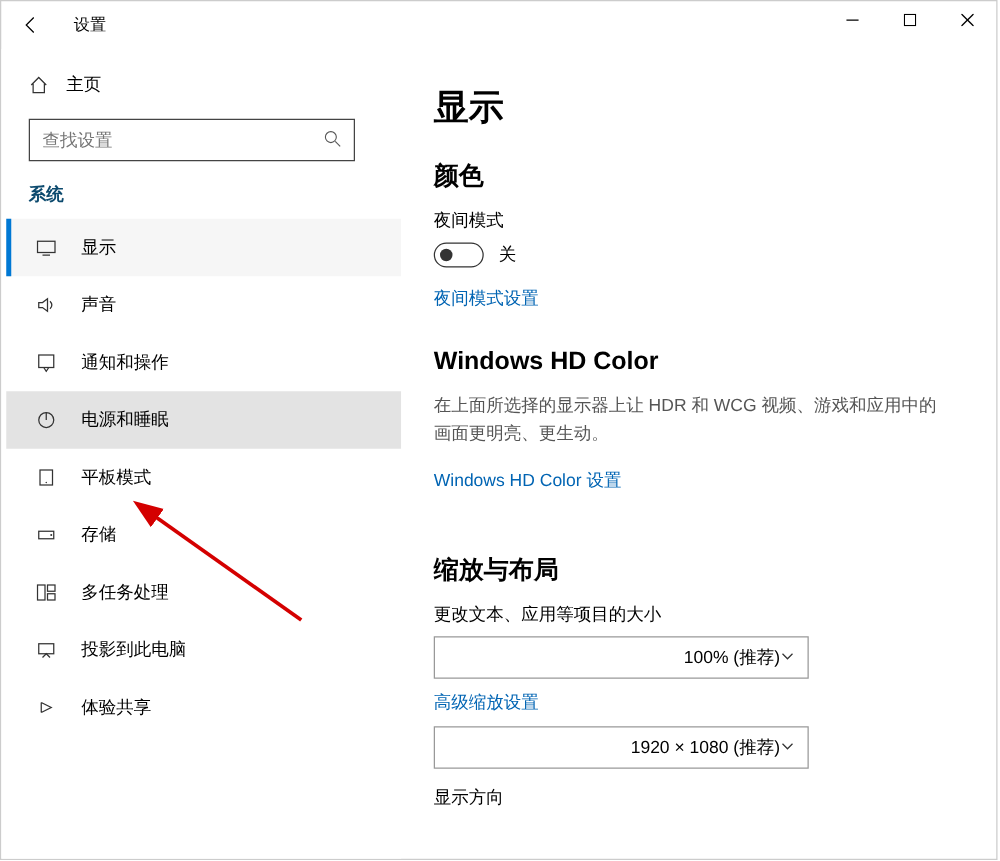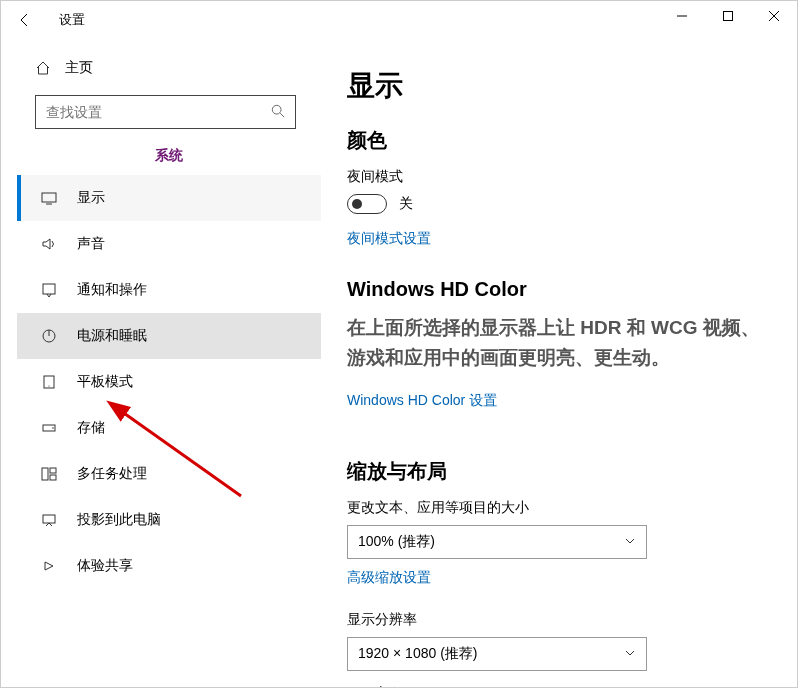--- a/index.html
+++ b/index.html
@@ -4,44 +4,44 @@
   <style>
     * { box-sizing: border-box; margin: 0; padding: 0; }
     body { font-family: "Microsoft YaHei", "Segoe UI", sans-serif; font-size: 14px; color: #000; background: #fff; width: 800px; height: 689px; overflow: hidden; position: relative; }
     .window { width: 798px; height: 688px; border: 1px solid #ccc; background: #fff; display: flex; flex-direction: column; position: relative; }
     .titlebar { height: 38px; display: flex; align-items: center; padding: 0 8px; }
     .back-btn { width: 32px; height: 32px; display: flex; align-items: center; justify-content: center; cursor: pointer; }
     .title { margin-left: 18px; font-size: 13px; color: #000; }
     .sysbuttons { position: absolute; top: 0; right: 0; display: flex; }
     .sysbtn { width: 46px; height: 30px; display: flex; align-items: center; justify-content: center; cursor: pointer; }
     .body { flex: 1; display: flex; overflow: hidden; }
-    .sidebar { width: 320px; padding: 10px 0 0 16px; background: #fff; overflow-y: auto; }
+    .sidebar { width: 320px; padding: 10px 0 0 4px; background: #fff; overflow-y: auto; }
     .home-row { display: flex; align-items: center; padding: 10px 18px; cursor: pointer; }
     .home-row .label { margin-left: 14px; font-size: 14px; }
     .search-wrap { padding: 8px 18px 14px 18px; }
     .search { width: 261px; height: 34px; border: 1px solid #444; display: flex; align-items: center; padding: 0 10px; }
     .search input { border: none; outline: none; flex: 1; font-size: 14px; background: transparent; }
-    .section-title { padding: 4px 18px 10px 18px; font-size: 14px; font-weight: 600; color: #701a75; text-align: center; }
+    .section-title { padding: 4px 18px 10px 18px; font-size: 14px; font-weight: 600; color: #0c4a6e; }
     .nav { list-style: none; }
     .nav-item { display: flex; align-items: center; height: 46px; padding: 0 18px; cursor: pointer; border-left: 4px solid transparent; font-size: 14px; }
     .nav-item.selected { border-left-color: #0078d4; background: #f6f6f6; }
     .nav-item.hovered { background: #e3e3e3; }
     .nav-item .icon { width: 20px; display: flex; align-items: center; justify-content: center; }
     .nav-item .label { margin-left: 18px; }
     .content { flex: 1; padding: 28px 34px 0 26px; overflow-y: auto; }
     h1 { font-size: 28px; font-weight: 600; margin-bottom: 22px; }
     h2 { font-size: 20px; font-weight: 700; margin: 10px 0 12px 0; }
     .toggle-row { display: flex; align-items: center; margin: 6px 0; }
     .toggle { width: 40px; height: 20px; border: 1px solid #333; border-radius: 10px; position: relative; background: #fff; cursor: pointer; }
     .toggle .knob { width: 10px; height: 10px; background: #333; border-radius: 50%; position: absolute; top: 4px; left: 4px; }
     .toggle-label { margin-left: 12px; font-size: 14px; }
     .link { color: #0064b3; font-size: 14px; cursor: pointer; margin: 10px 0; display: inline-block; }
     .field-label { font-size: 14px; margin: 14px 0 8px 0; color: #000; }
-    .select { width: 300px; height: 34px; border: 1px solid #999; display: flex; align-items: center; justify-content: space-between; padding: 0 10px; cursor: pointer; font-size: 14px; background: #fff; }
-    .desc { font-size: 19px; color: #555; margin: 8px 0; line-height: 1.6; font-weight: bold; }
+    .select { width: 300px; height: 34px; border: 1px solid #999; display: flex; align-items: center; justify-content: flex-end; padding: 0 10px; cursor: pointer; font-size: 14px; background: #fff; }
+    .desc { font-size: 14px; color: #555; margin: 8px 0; line-height: 1.6; }
     .arrow { position: absolute; pointer-events: none; }
     .icon svg, .sysbtn svg, .back-btn svg { display: block; }
   </style>
 </head>
 <body>
 
 <div class="window">
   <div class="titlebar">
     <div class="back-btn">
       <svg width="16" height="16" viewBox="0 0 16 16">
@@ -195,21 +195,20 @@
       <h2 style="margin-top:38px">缩放与布局</h2>
       <div class="field-label">更改文本、应用等项目的大小</div>
       <div class="select">
         <span>100% (推荐)</span>
         <span><svg width="12" height="12" viewBox="0 0 12 12">
               <path d="M2 4 L6 8 L10 4" stroke="#333" stroke-width="1" fill="none"></path>
             </svg></span>
       </div>
       <a class="link">高级缩放设置</a>
 
-      <div class="field-label">显示分辨率</div>
       <div class="select">
         <span>1920 × 1080 (推荐)</span>
         <span><svg width="12" height="12" viewBox="0 0 12 12">
               <path d="M2 4 L6 8 L10 4" stroke="#333" stroke-width="1" fill="none"></path>
             </svg></span>
       </div>
 
       <div class="field-label">显示方向</div>
       
     </div>

